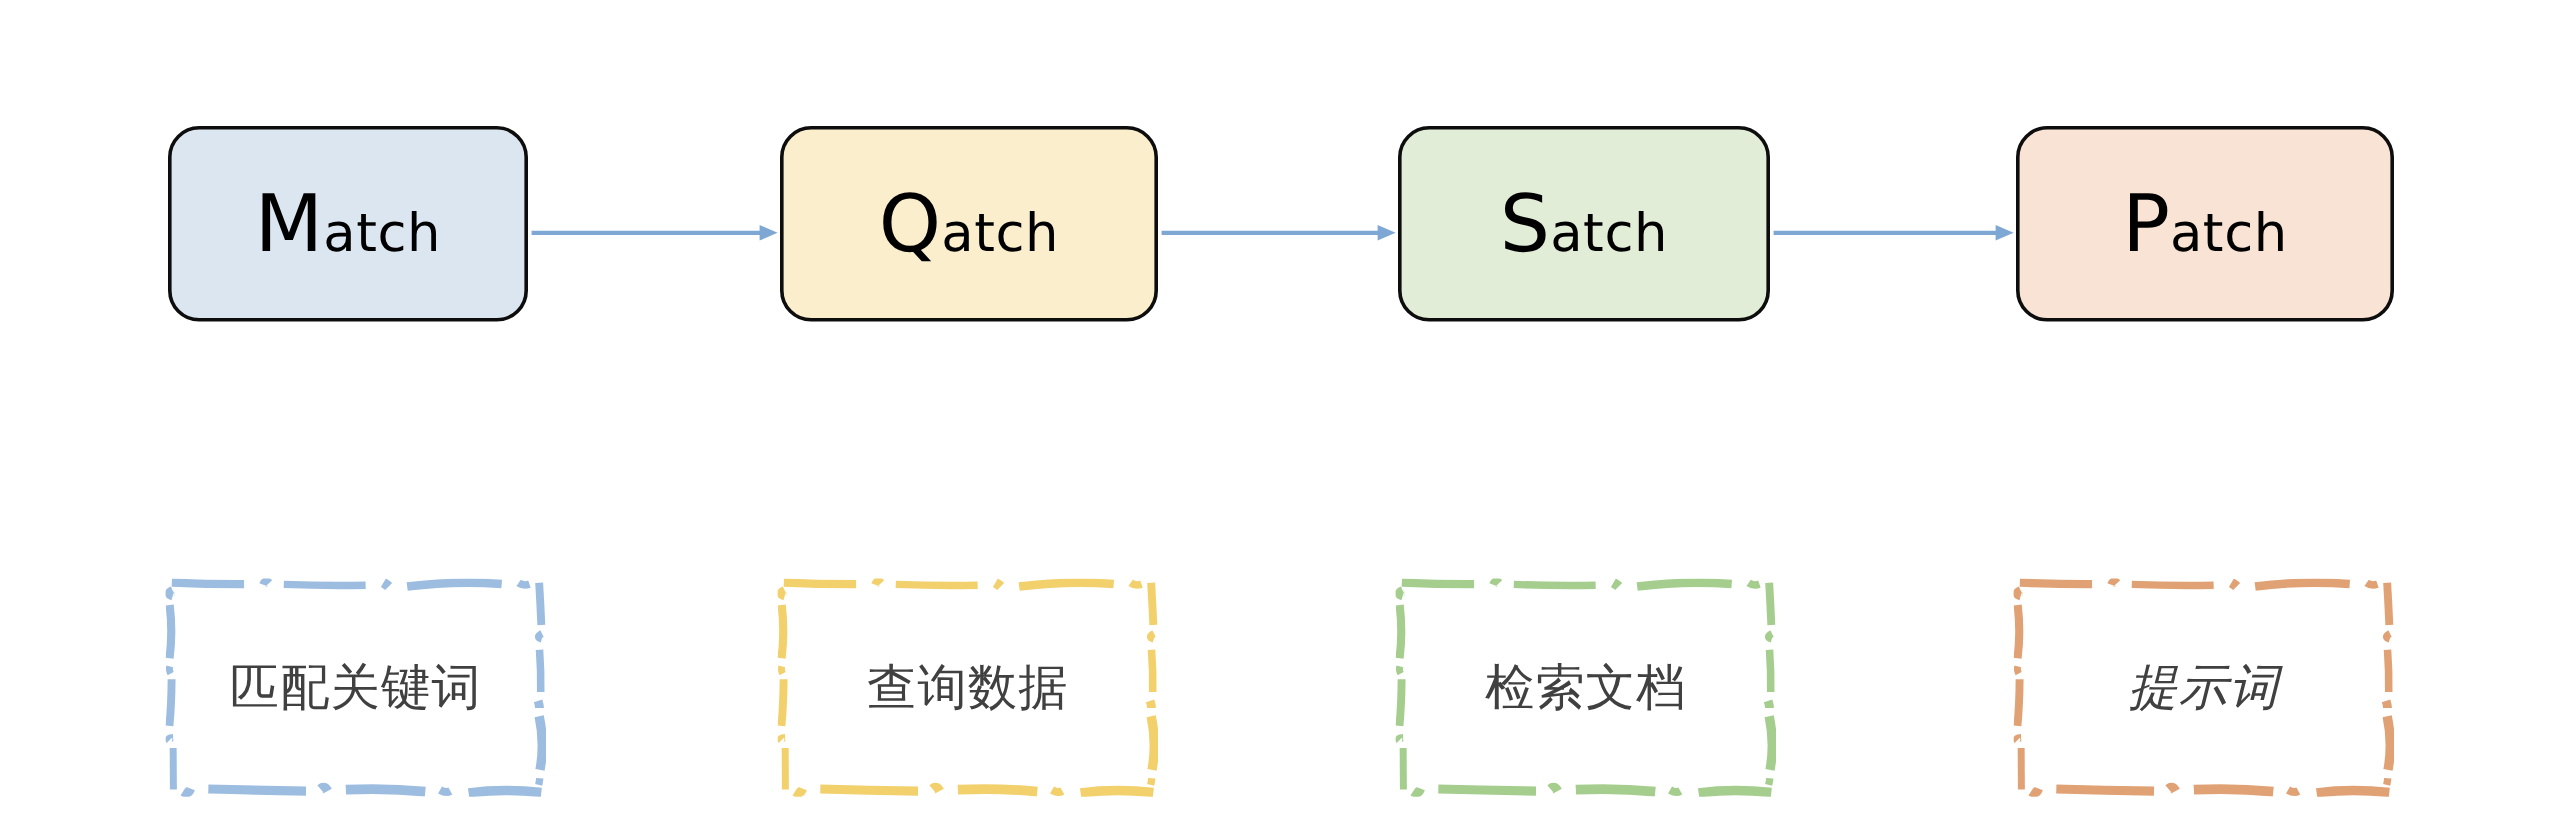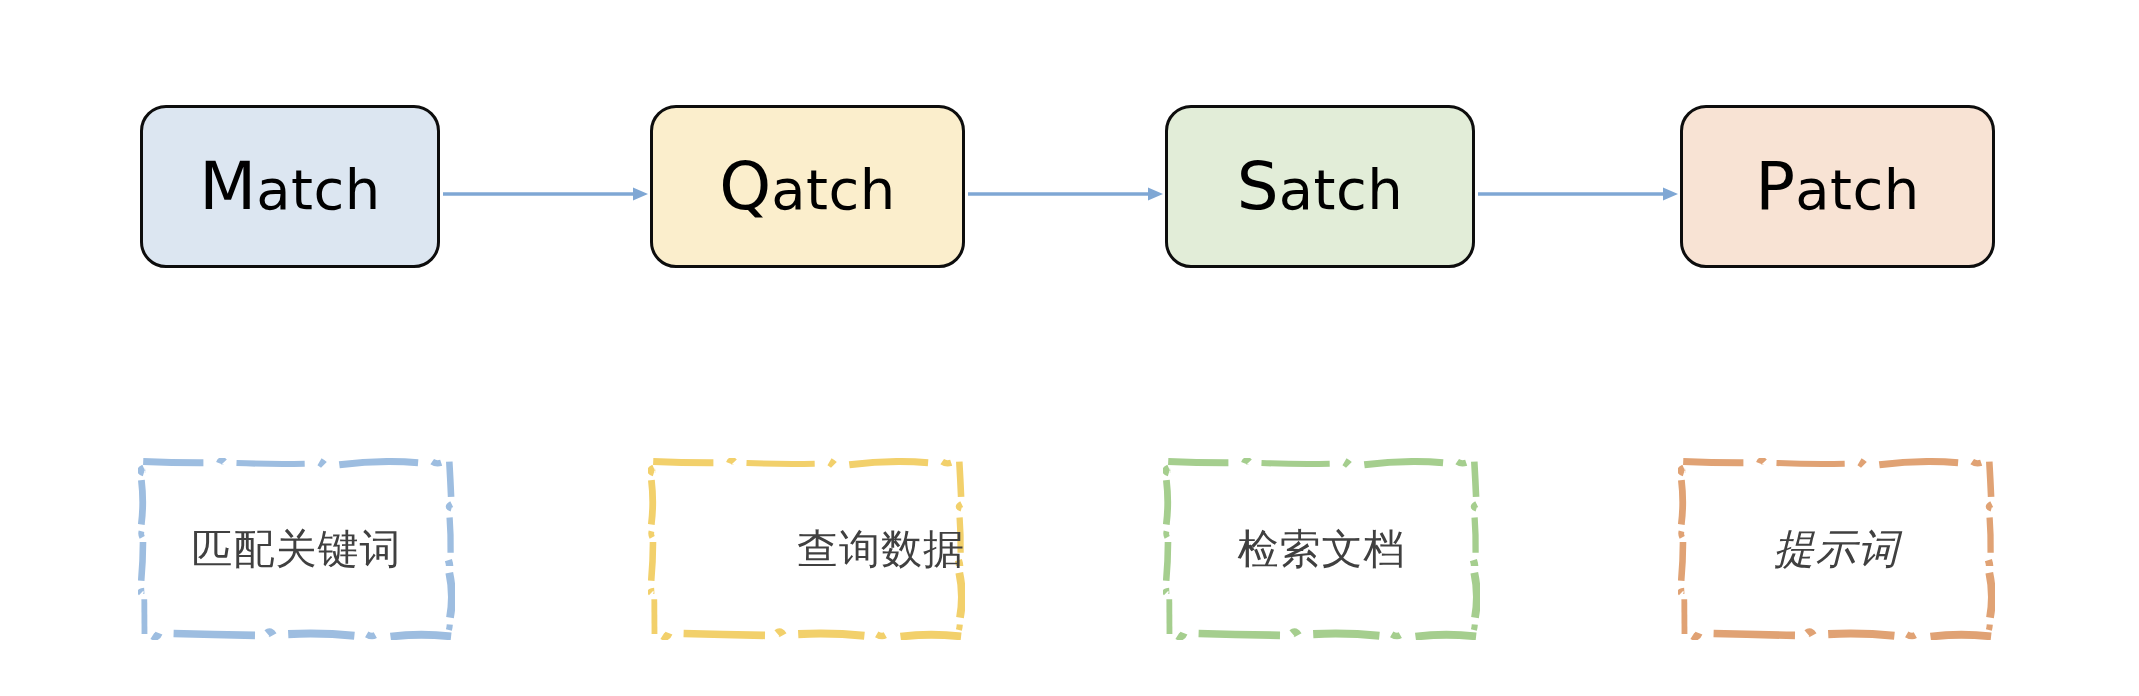--- a/index.html
+++ b/index.html
@@ -41,36 +41,36 @@
     line-height: 1;
     white-space: nowrap;
     display: inline-flex;
     align-items: baseline;
   }
   .stage-label .cap {
     font-size: 66px;
     letter-spacing: 0px;
   }
   .stage-label .rest {
-    font-size: 56px;
+    font-size: 44px;
     letter-spacing: 0.5px;
   }
 
   
   .arrow {
     position: absolute;
     top: 186px;
     height: 16px;
   }
   .arrow svg { display: block; overflow: visible; }
 
   
   .note-box {
     position: absolute;
-    top: 458px;
+    top: 482px;
     height: 182px;
     display: flex;
     align-items: center;
     justify-content: center;
   }
   .note-box .sketch {
     position: absolute;
     inset: 0;
     width: 100%;
     height: 100%;
@@ -161,21 +161,21 @@
         <path d="M 6.5 175.9 Q 6.4 159.8 6.3 141.3" fill="none" stroke="#9dbde0" stroke-width="5.8" stroke-linecap="butt"></path>
         <path d="M 3.1 135.0 Q 1.2 133.1 6.3 132.8" fill="none" stroke="#9dbde0" stroke-width="6.1" stroke-linecap="butt"></path>
         <path d="M 3.2 122.8 Q 4.9 104.8 5.0 84.1" fill="none" stroke="#9dbde0" stroke-width="6.6" stroke-linecap="butt"></path>
         <path d="M 4.2 79.3 Q 2.6 76.4 3.5 73.3" fill="none" stroke="#9dbde0" stroke-width="5.8" stroke-linecap="butt"></path>
         <path d="M 3.3 66.5 Q 6.1 44.6 3.4 22.1" fill="none" stroke="#9dbde0" stroke-width="6.8" stroke-linecap="butt"></path>
         <path d="M 6.0 14.3 Q 0.6 12.7 6.0 10.4" fill="none" stroke="#9dbde0" stroke-width="8.1" stroke-linecap="butt"></path>
       </svg>
     <span class="note-label" style="color: rgb(64, 64, 64);">匹配关键词</span>
   </div>
 
-  <div class="note-box" style="left: 648px; width: 317px; justify-content: flex-end;">
+  <div class="note-box" style="left: 648px; width: 317px;">
       <svg class="sketch" viewBox="0 0 317 182" width="317" height="182">
         <path d="M 5.2 3.5 Q 35.7 4.9 65.4 4.8" fill="none" stroke="#f2d06b" stroke-width="7.0" stroke-linecap="butt"></path>
         <path d="M 81.7 5.4 Q 83.3 1.2 86.0 4.1" fill="none" stroke="#f2d06b" stroke-width="7.7" stroke-linecap="butt"></path>
         <path d="M 98.5 5.0 Q 133.9 6.4 166.7 5.7" fill="none" stroke="#f2d06b" stroke-width="6.1" stroke-linecap="butt"></path>
         <path d="M 181.5 3.7 Q 184.6 5.5 185.9 6.8" fill="none" stroke="#f2d06b" stroke-width="8.2" stroke-linecap="butt"></path>
         <path d="M 201.3 6.8 Q 241.4 1.6 280.1 4.7" fill="none" stroke="#f2d06b" stroke-width="7.1" stroke-linecap="butt"></path>
         <path d="M 294.2 3.7 Q 298.2 6.5 303.2 4.8" fill="none" stroke="#f2d06b" stroke-width="6.3" stroke-linecap="butt"></path>
         <path d="M 311.3 3.6 Q 312.4 22.2 313.1 38.8" fill="none" stroke="#f2d06b" stroke-width="6.6" stroke-linecap="butt"></path>
         <path d="M 313.7 46.1 Q 308.2 48.9 313.5 50.5" fill="none" stroke="#f2d06b" stroke-width="6.3" stroke-linecap="butt"></path>
         <path d="M 311.6 59.4 Q 312.9 77.2 312.6 94.7" fill="none" stroke="#f2d06b" stroke-width="6.3" stroke-linecap="butt"></path>

